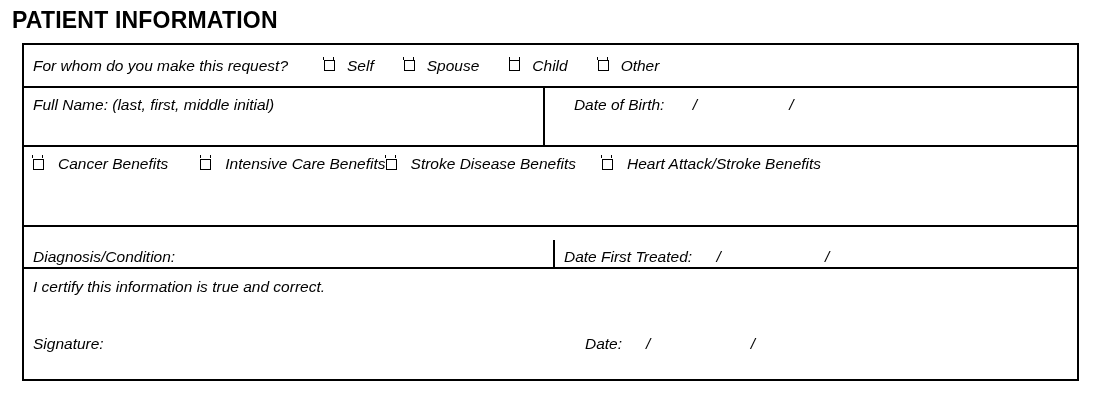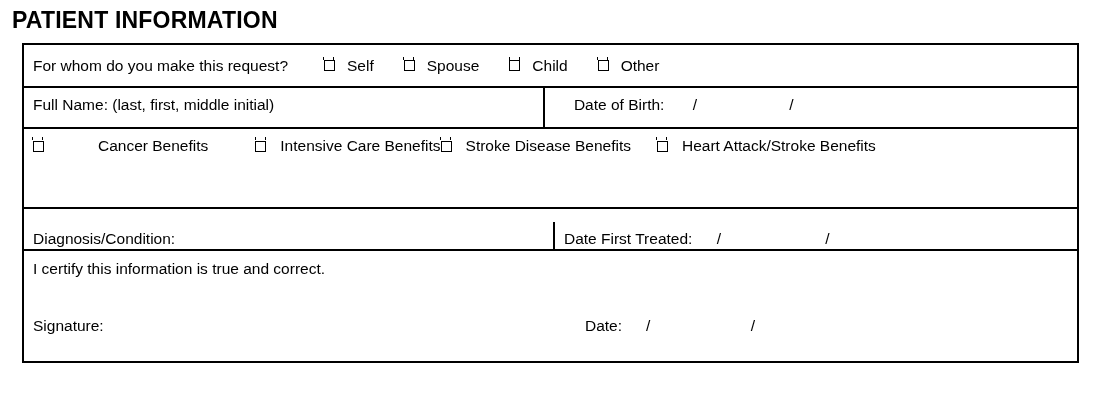--- a/index.html
+++ b/index.html
@@ -45,20 +45,21 @@
   }
   .row:last-child {
     border-bottom: none;
   }
   .cell {
     box-sizing: border-box;
     padding: 7px 0 0 9px;
     font-size: 15.5px;
     line-height: 20px;
     position: relative;
+    font-style: italic;
   }
   .cell.left {
     border-right: 2px solid #000000;
   }
   
   .row-whom { height: 43px; }
   .row-whom .cell { width: 100%; display: flex; align-items: center; padding-top: 0; }
   .whom-label { margin-right: 36px; }
   .opt {
     display: inline-flex;
@@ -81,41 +82,41 @@
     position: absolute;
     left: -1.6px;
     top: -4.5px;
     width: 11px;
     height: 3px;
     border-left: 1.6px solid #000000;
     border-right: 1.6px solid #000000;
     box-sizing: border-box;
   }
   
-  .row-name { height: 41px; }
+  .row-name { height: 59px; }
   .row-name .c1 { width: 532px; }
   .row-name .c2 { width: 523px; margin-left: 20px; }
   .dob-slashes {
     display: inline-block;
     margin-left: 24px;
     letter-spacing: 44px;
   }
   
   .row-benefits { height: 80px; }
   .row-benefits .cell { width: 100%; }
   .ben-line {
     display: flex;
     align-items: center;
   }
   .ben {
     display: inline-flex;
     align-items: center;
   }
   .ben .cb { margin-right: 14px; }
-  .ben-1 { margin-right: 47px; gap: 40px; }
+  .ben-1 { margin-right: 32px; }
   .ben-2 { }
   .ben-3 { margin-right: 26px; }
   
   .row-diag { height: 42px; align-items: flex-end; }
   .row-diag .c1 { width: 532px; }
   .row-diag .c2 { width: 523px; }
   .dft-slashes {
     display: inline-block;
     margin-left: 20px;
     letter-spacing: 50px;

